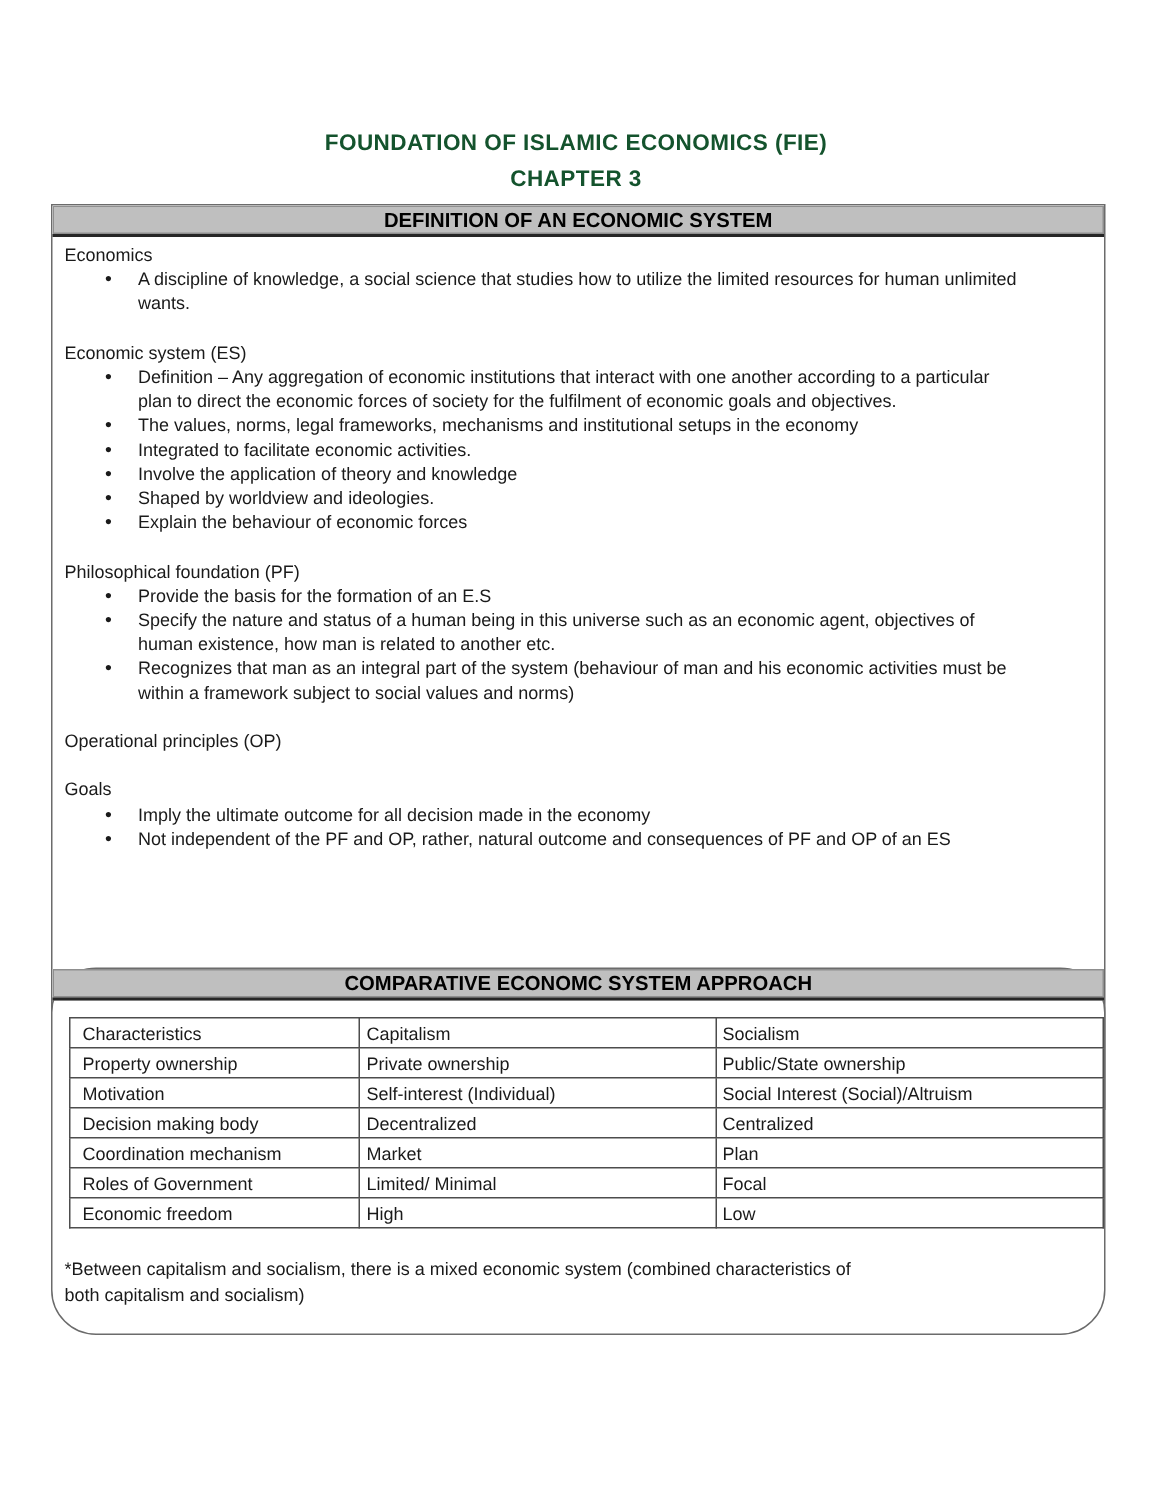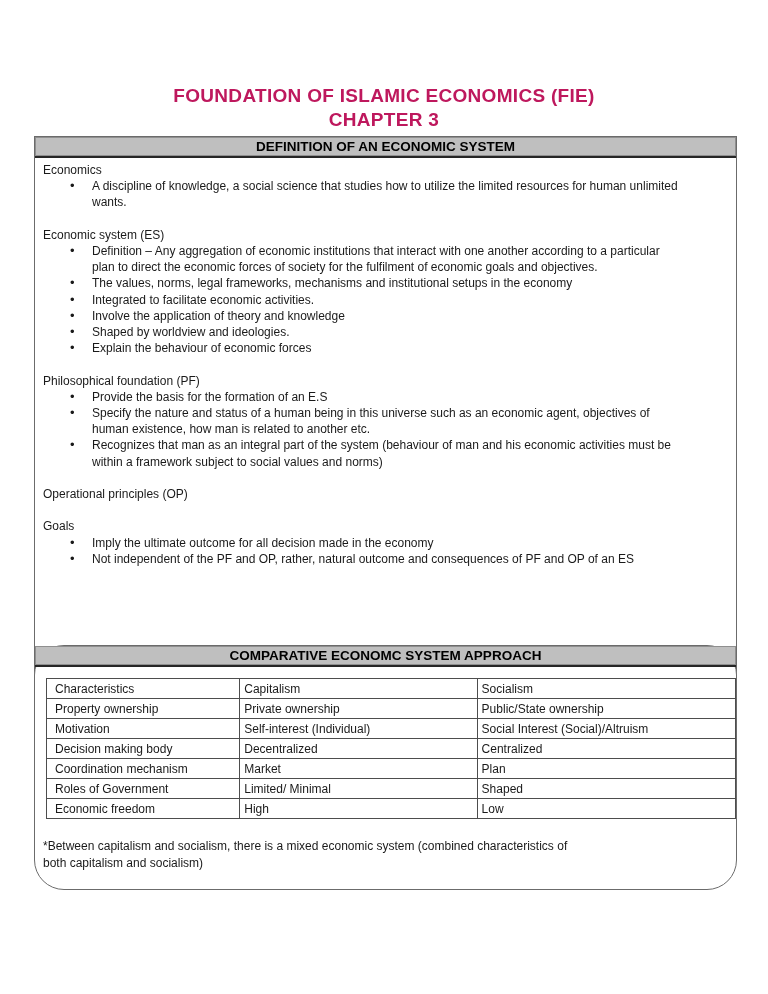--- a/index.html
+++ b/index.html
@@ -12,24 +12,24 @@
     font-family: "Liberation Sans", "DejaVu Sans", sans-serif;
     color: #1a1a1a;
   }
   .doc-title {
     position: absolute;
     top: 84px;
     left: 0;
     width: 768px;
     text-align: center;
     font-weight: 700;
-    font-size: 19px;
+    font-size: 15px;
     line-height: 24px;
     letter-spacing: 0.3px;
-    color: #be185d;
+    color: #14532d;
   }
   .box {
     position: absolute;
     left: 34px;
     width: 703px;
     border: 1px solid #6b6b6b;
     background: #fff;
   }
   #definition-box { top: 136px; height: 604px; }
   #comparative-box { top: 645px; height: 245px; border-radius: 30px; }
@@ -177,21 +177,21 @@
           <td>Centralized</td>
         </tr>
         <tr>
           <td class="c1">Coordination mechanism</td>
           <td>Market</td>
           <td>Plan</td>
         </tr>
         <tr>
           <td class="c1">Roles of Government</td>
           <td>Limited/ Minimal</td>
-          <td>Shaped</td>
+          <td>Focal</td>
         </tr>
         <tr>
           <td class="c1">Economic freedom</td>
           <td>High</td>
           <td>Low</td>
         </tr>
       </tbody>
     </table>
     <div class="footnote">*Between capitalism and socialism, there is a mixed economic system (combined characteristics of
 both capitalism and socialism)</div>

